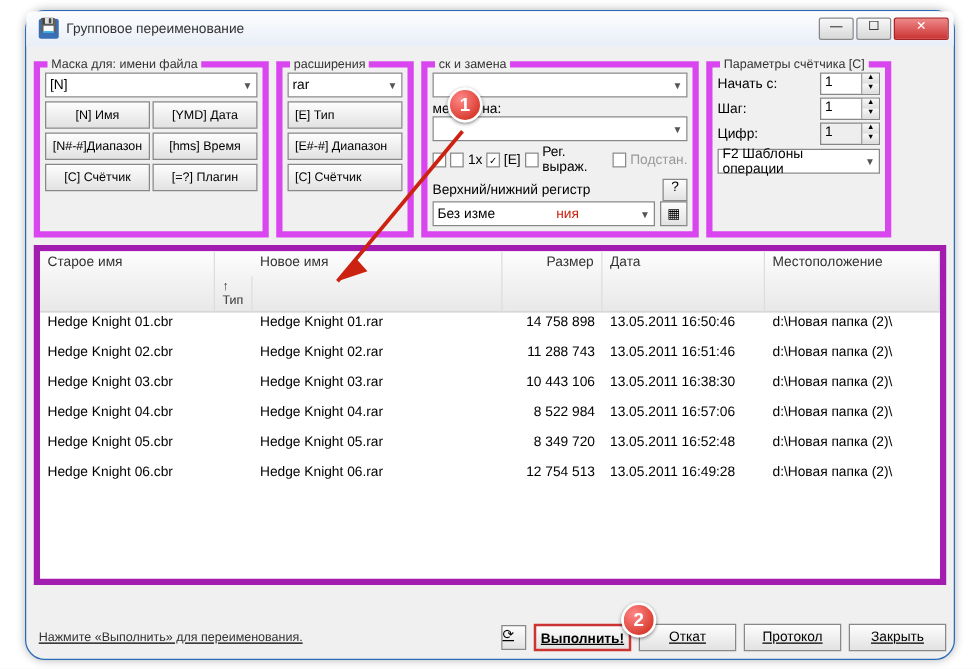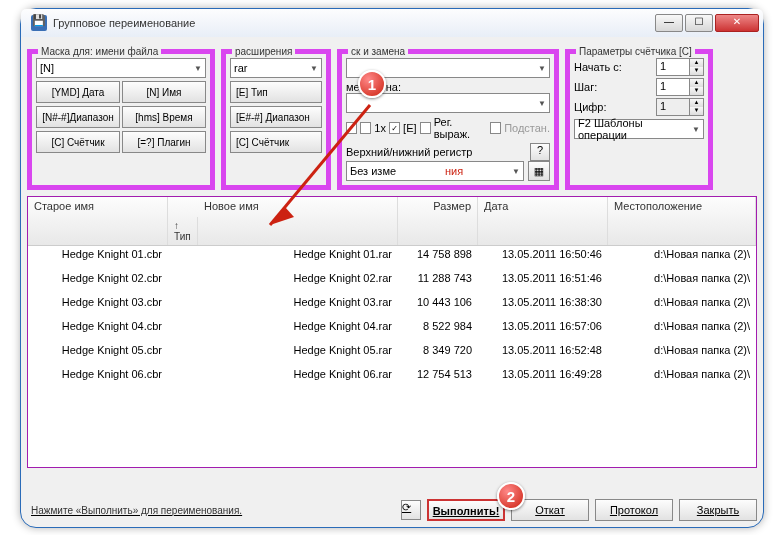--- a/index.html
+++ b/index.html
@@ -42,26 +42,26 @@
 .counter-row .spin .ud { width: 14px; border-left: 1px solid #888; display: flex; flex-direction: column; }
 .counter-row .spin .ud div { flex: 1; background: linear-gradient(#f8f8f8,#ddd); font-size: 6px; text-align: center; line-height: 7px; }
 
 .caserow { display: flex; align-items: center; gap: 4px; }
 .caserow .combo { flex: 1; }
 .caserow .iconbtn { width: 22px; height: 20px; border: 1px solid #888; background: linear-gradient(#fdfdfd,#e2e2e2); text-align: center; line-height: 18px; cursor: pointer; }
 
 .templates { display: flex; align-items: center; margin-top: 3px; }
 .templates .combo { height: 20px; }
 
-.table { margin-top: 6px; border: 1px solid #a21caf; background: #fff; height: 272px; overflow: hidden; }
+.table { margin-top: 6px; border: 5px solid #a21caf; background: #fff; height: 272px; overflow: hidden; }
 .thead { display: flex; background: linear-gradient(#fdfdfd,#e8e8e8); border-bottom: 1px solid #ccc; }
 .th { padding: 3px 6px; border-right: 1px solid #ddd; font-size: 11px; color: #333; }
 .tbody { font-size: 11px; }
 .tr { display: flex; padding: 1px 0; }
-.td { padding: 1px 6px; white-space: nowrap; overflow: hidden; text-align: right; }
+.td { padding: 1px 6px; white-space: nowrap; overflow: hidden; }
 
 .c-old { width: 140px; }
 .c-tip { width: 30px; font-size: 10px; margin-top: 20px; }
 .c-new { width: 200px; }
 .c-size { width: 80px; text-align: right; }
 .c-date { width: 130px; }
 .c-loc { flex: 1; }
 
 .footer { position: absolute; bottom: 6px; left: 6px; right: 6px; display: flex; align-items: center; gap: 6px; text-decoration: underline; }
 .footer .hint { flex: 1; font-size: 10px; color: #333; padding-left: 4px; }
@@ -93,22 +93,22 @@
   <div class="content">
     <div class="toprow">
 
       <div class="group g-mask">
         <div class="glabel">Маска для: имени файла</div>
         <div class="combo">
             <span>[N]</span>
             <span class="arrow">▼</span>
           </div>
         <div class="btnrow">
+            <div class="btn small">[N]   Имя</div>
             <div class="btn small">[YMD] Дата</div>
-            <div class="btn small">[N]   Имя</div>
           </div>
         <div class="btnrow">
             <div class="btn small">[N#-#]Диапазон</div>
             <div class="btn small">[hms]  Время</div>
           </div>
         <div class="btnrow">
             <div class="btn small">[C]    Счётчик</div>
             <div class="btn small">[=?]  Плагин</div>
           </div>
       </div>

